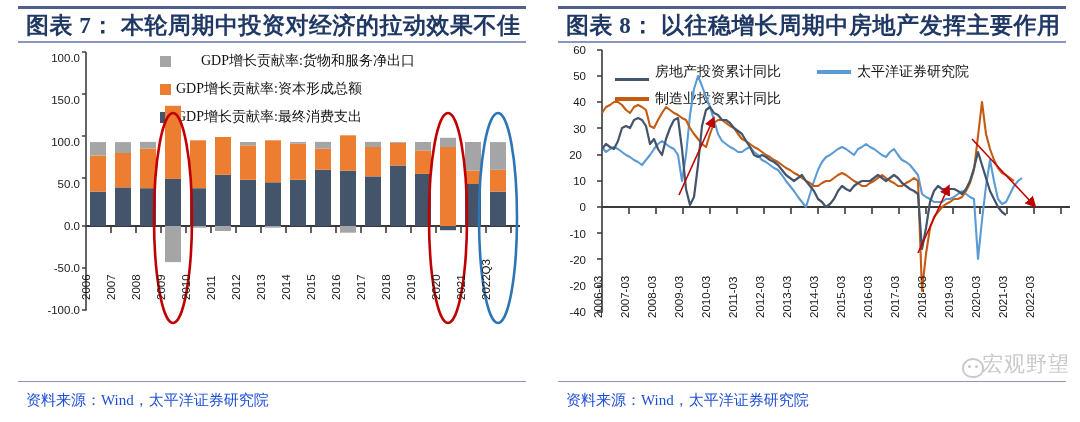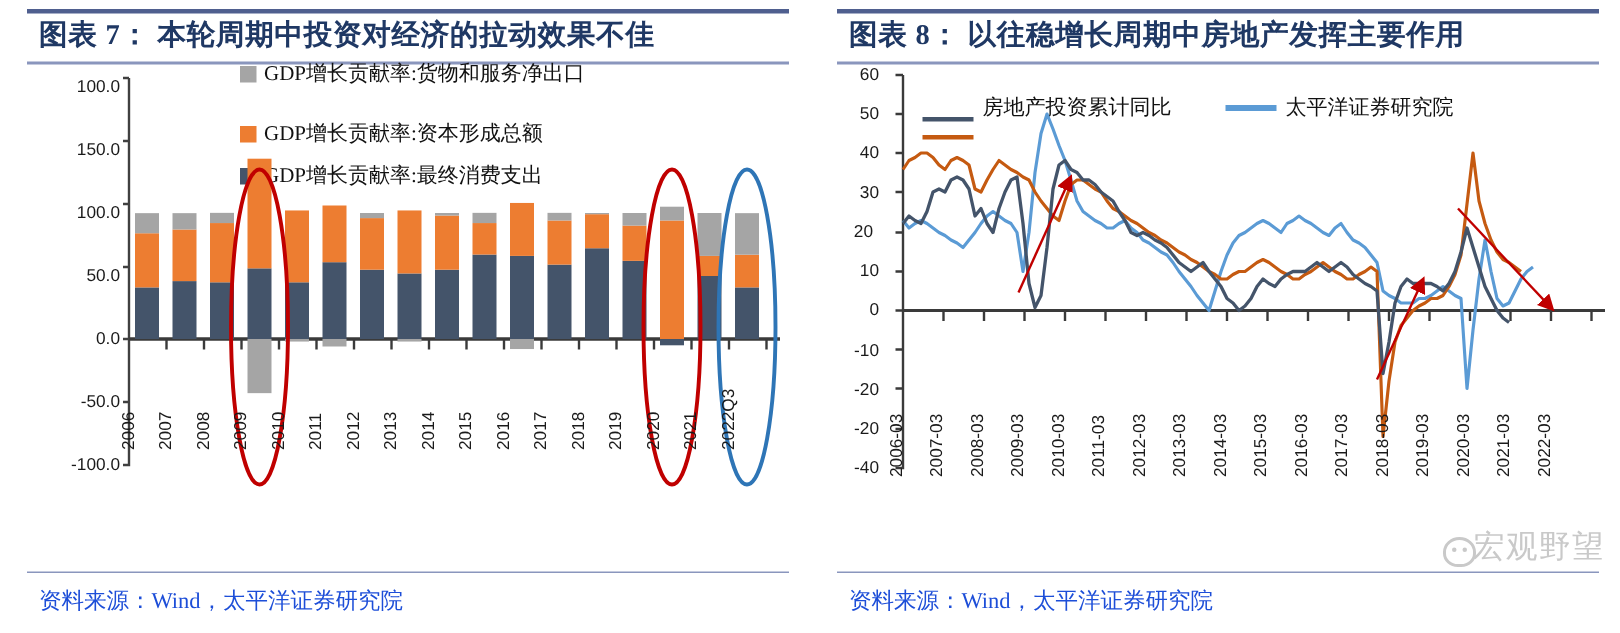--- a/index.html
+++ b/index.html
@@ -18,21 +18,21 @@
   .rule-top {
     position: absolute; left: 18px; right: 14px; top: 6px;
     height: 3px; background: #4f5f8f;
   }
   .rule-under {
     position: absolute; left: 18px; right: 14px; top: 41px;
     height: 1.5px; background: #8a96bd;
   }
   .panel-title {
     position: absolute; left: 26px; top: 10px;
-    font-size: 19px; font-weight: bold; color: #1f3864;
+    font-size: 23px; font-weight: bold; color: #1f3864;
     letter-spacing: .5px; white-space: nowrap; text-align: right;
   }
   .rule-bottom {
     position: absolute; left: 18px; right: 14px; bottom: 40px;
     height: 1.5px; background: #8a96bd;
   }
   .source {
     position: absolute; left: 26px; bottom: 12px;
     font-size: 15px; color: #1d4ed8; white-space: nowrap;
   }
@@ -90,21 +90,21 @@
     <div class="plot">
 
       <div class="axis-label" style="left:12px; top:52px; width:68px;">100.0</div>
       <div class="axis-label" style="left:12px; top:94px; width:68px;">150.0</div>
       <div class="axis-label" style="left:12px; top:136px;width:68px;">100.0</div>
       <div class="axis-label" style="left:12px; top:178px;width:68px;">50.0</div>
       <div class="axis-label" style="left:12px; top:220px;width:68px;">0.0</div>
       <div class="axis-label" style="left:12px; top:262px;width:68px;">-50.0</div>
       <div class="axis-label" style="left:12px; top:304px;width:68px;">-100.0</div>
 
-      <div class="legend-row" style="left:160px; top:40px;">
+      <div class="legend-row" style="left:160px; top:52px;gap:25px;">
         <span class="sw" style="background:#a5a5a5;"></span>
         <span>GDP增长贡献率:货物和服务净出口</span>
       </div>
       <div class="legend-row" style="left:160px; top:80px;">
         <span class="sw" style="background:#ed7d31;"></span>
         <span>GDP增长贡献率:资本形成总额</span>
       </div>
       <div class="legend-row" style="left:160px; top:108px;">
         <span class="sw" style="background:#44546a;"></span>
         <span>GDP增长贡献率:最终消费支出</span>
@@ -288,20 +288,21 @@
       <div class="legend-row" style="left:75px; top:63px;align-items:flex-end;">
         <span class="swline" style="background:#44546a;"></span>
         <span>房地产投资累计同比</span>
       </div>
       <div class="legend-row" style="left:277px; top:63px;">
         <span class="swline" style="background:#5b9bd5;"></span>
         <span>太平洋证券研究院</span>
       </div>
       <div class="legend-row" style="left:75px; top:90px;">
         <span class="swline" style="background:#c55a11;"></span>
+        <span>制造业投资累计同比</span>
       </div>
 
       <svg width="540" height="422">
 
         <path d="M62,50 L57,50 M62,50 L62,312 L57,312 M62,76 L57,76 M62,102 L57,102 M62,128 L57,128 M62,155 L57,155 M62,181 L57,181 M62,207 L57,207 M62,233 L57,233 M62,259 L57,259 M62,286 L57,286" stroke="#3a3a3a" stroke-width="1.6" fill="none"></path>
 
         <line x1="62" y1="207" x2="530" y2="207" stroke="#3a3a3a" stroke-width="2"></line>
 
         <g stroke="#3a3a3a" stroke-width="1.6">
           <line x1="89" y1="207" x2="89" y2="214"></line>

